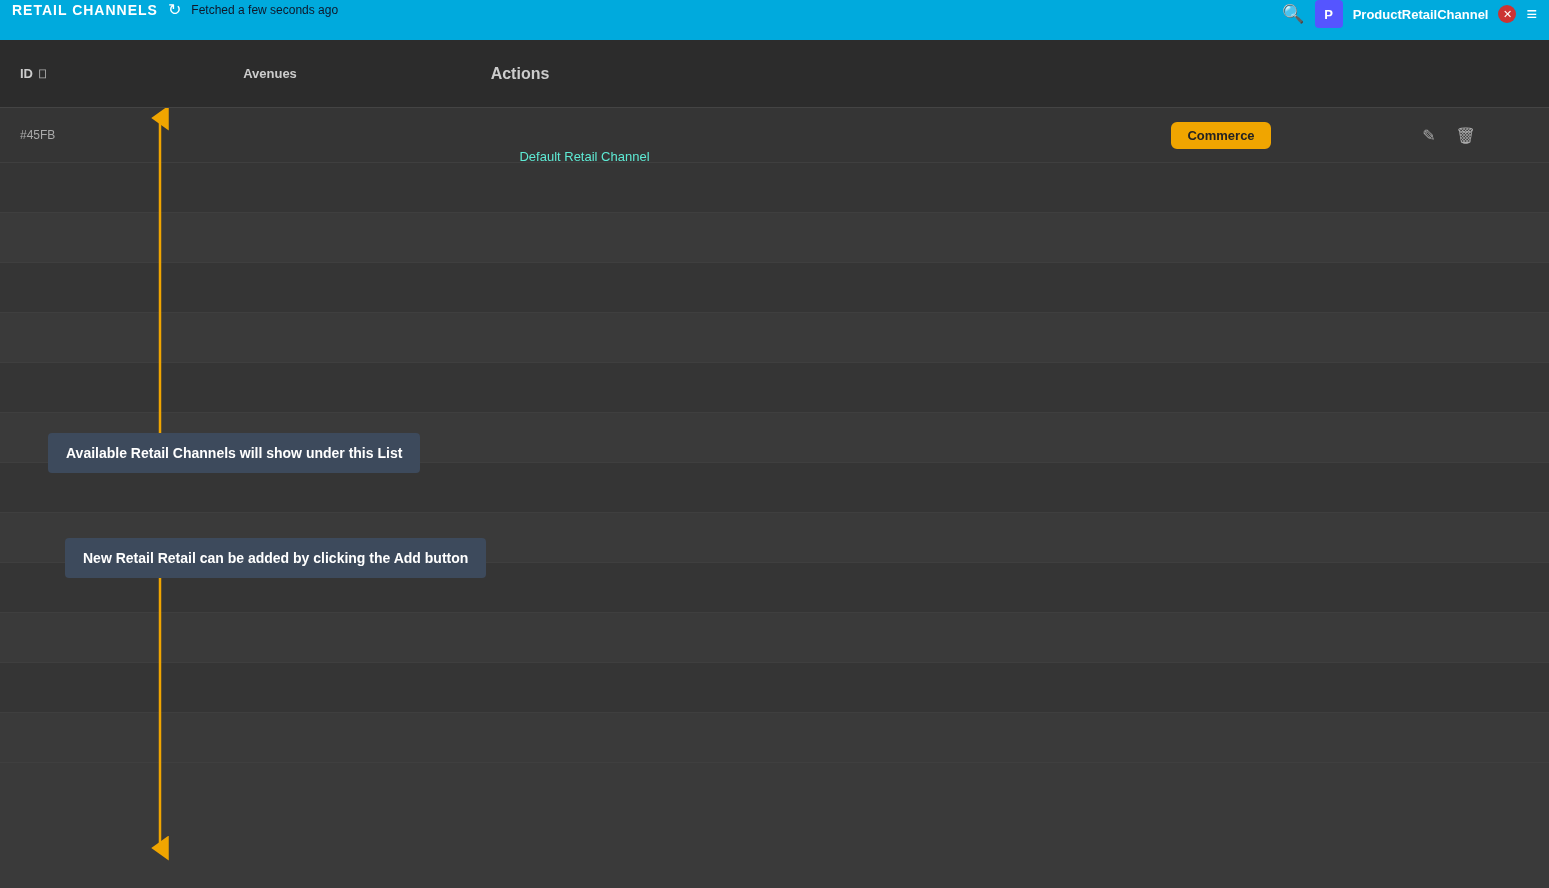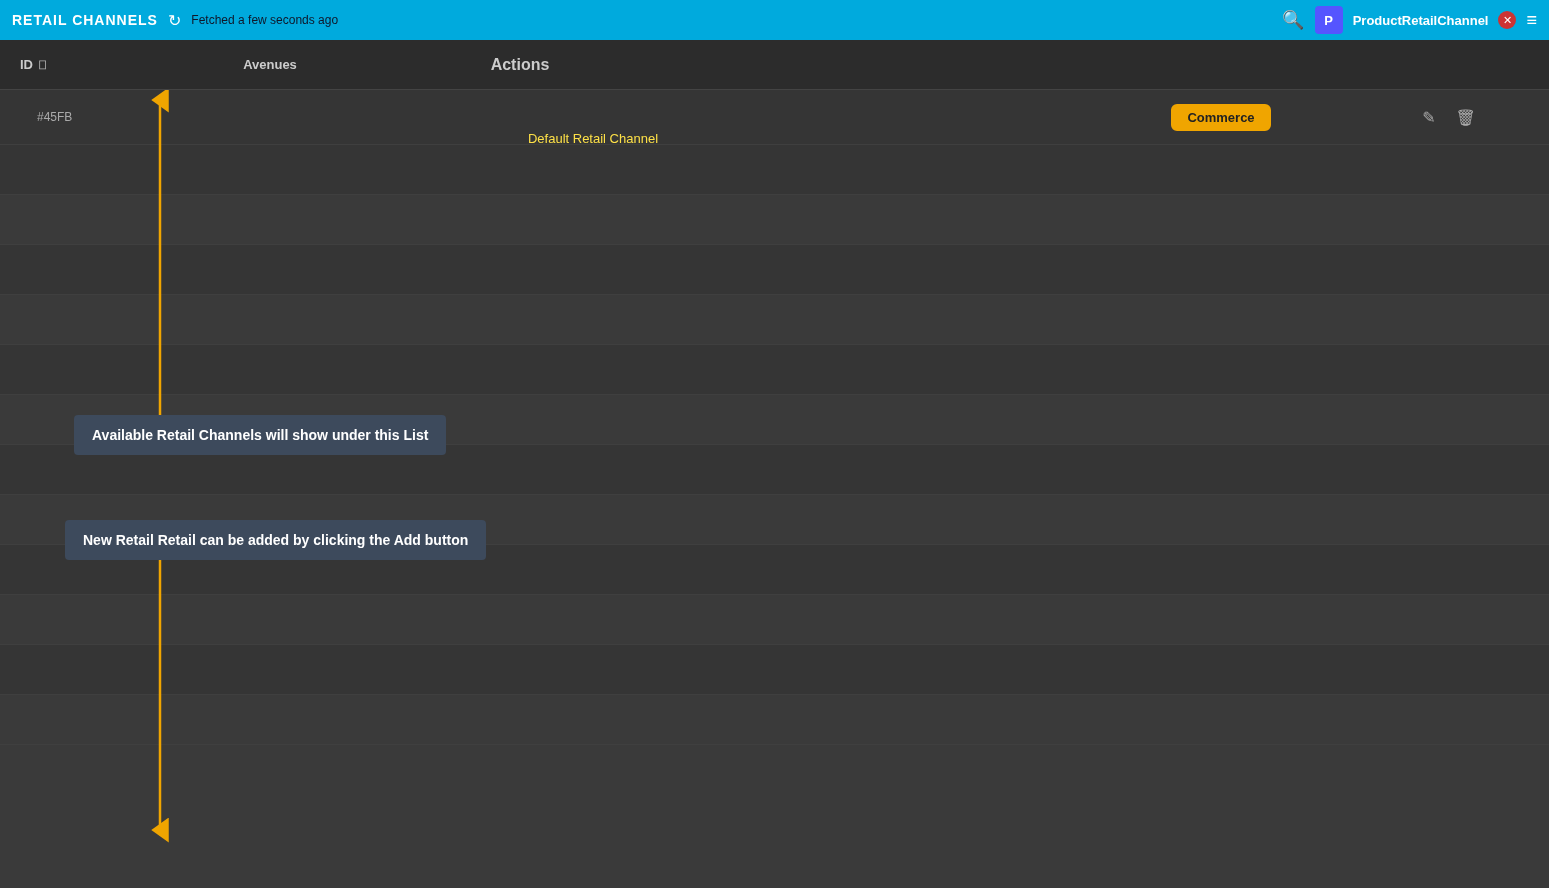--- a/index.html
+++ b/index.html
@@ -11,21 +11,21 @@
       height: 888px;
       overflow: hidden;
       position: relative;
     }
 
     
     .top-bar {
       background: #00aadd;
       height: 40px;
       display: flex;
-      align-items: center;
+      align-items: flex-start;
       padding: 0 12px;
       justify-content: space-between;
       position: relative;
       z-index: 10;
     }
     .top-bar-left {
       display: flex;
       align-items: center;
       gap: 10px;
     }
@@ -89,21 +89,21 @@
     }
     .list-icon-btn {
       color: #fff;
       font-size: 18px;
       cursor: pointer;
     }
 
     
     .table-header {
       background: #2c2c2c;
-      height: 50px;
+      height: 68px;
       display: flex;
       align-items: center;
       border-bottom: 1px solid #444;
     }
     .col-id {
       width: 120px;
       padding-left: 20px;
       display: flex;
       align-items: center;
       gap: 6px;
@@ -142,27 +142,26 @@
       background: #353535;
     }
     .table-row:nth-child(even) {
       background: #3a3a3a;
     }
     .row-id {
       width: 120px;
       padding-left: 20px;
       font-size: 12px;
       color: #aaa;
-      margin-left: 17px;
     }
     .row-name {
       flex: 1;
       text-align: center;
       font-size: 13px;
-      color: #fde047;
+      color: #5eead4;
       margin-top: 42px;
     }
     .row-avenues {
       width: 300px;
       text-align: center;
       display: flex;
       align-items: center;
       justify-content: center;
     }
     .avenue-badge {
@@ -308,21 +307,21 @@
         <marker id="arrowhead-down" markerWidth="10" markerHeight="7" refX="5" refY="3.5" orient="auto">
           <polygon points="0 0, 10 0, 5 7" fill="#f0a500"></polygon>
         </marker>
       </defs>
 
       <line x1="160" y1="325" x2="160" y2="10" stroke="#f0a500" stroke-width="2.5" marker-end="url(#arrowhead-up)"></line>
 
       <line x1="160" y1="465" x2="160" y2="740" stroke="#f0a500" stroke-width="2.5" marker-end="url(#arrowhead-down)"></line>
     </svg>
 
-    <div class="tooltip-box" style="left: 74px; top: 325px;">
+    <div class="tooltip-box" style="left: 48px; top: 325px;">
       <span>Available Retail Channels will show under this List</span>
     </div>
 
     <div class="tooltip-box" style="left: 65px; top: 430px;">
       <span>New Retail Retail can be added by clicking the Add button</span>
     </div>
 
   </div>
 
 </div>

